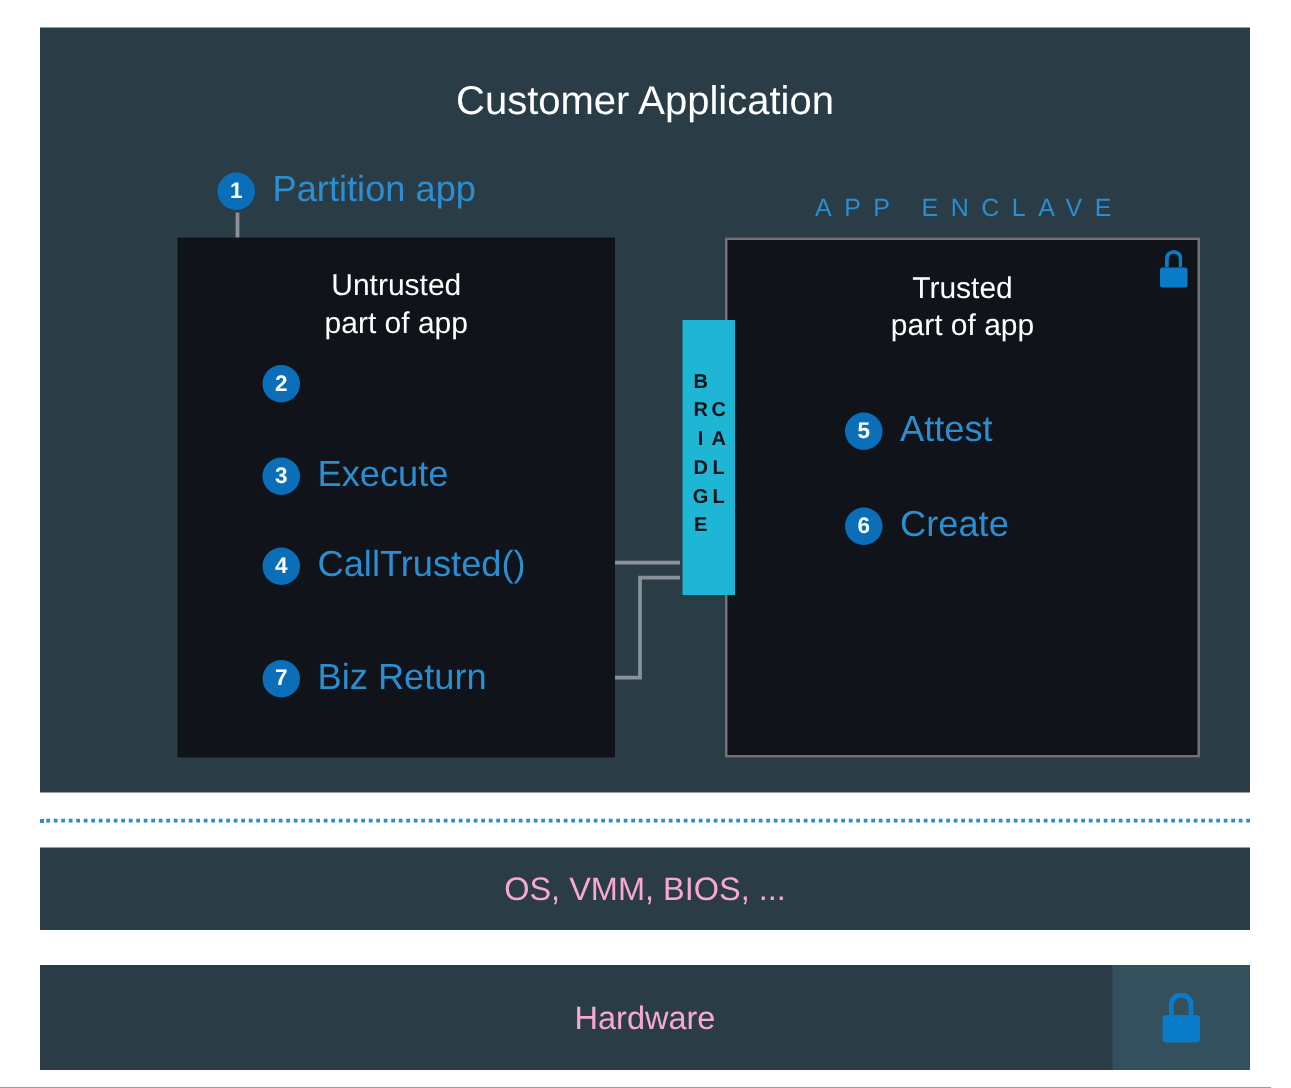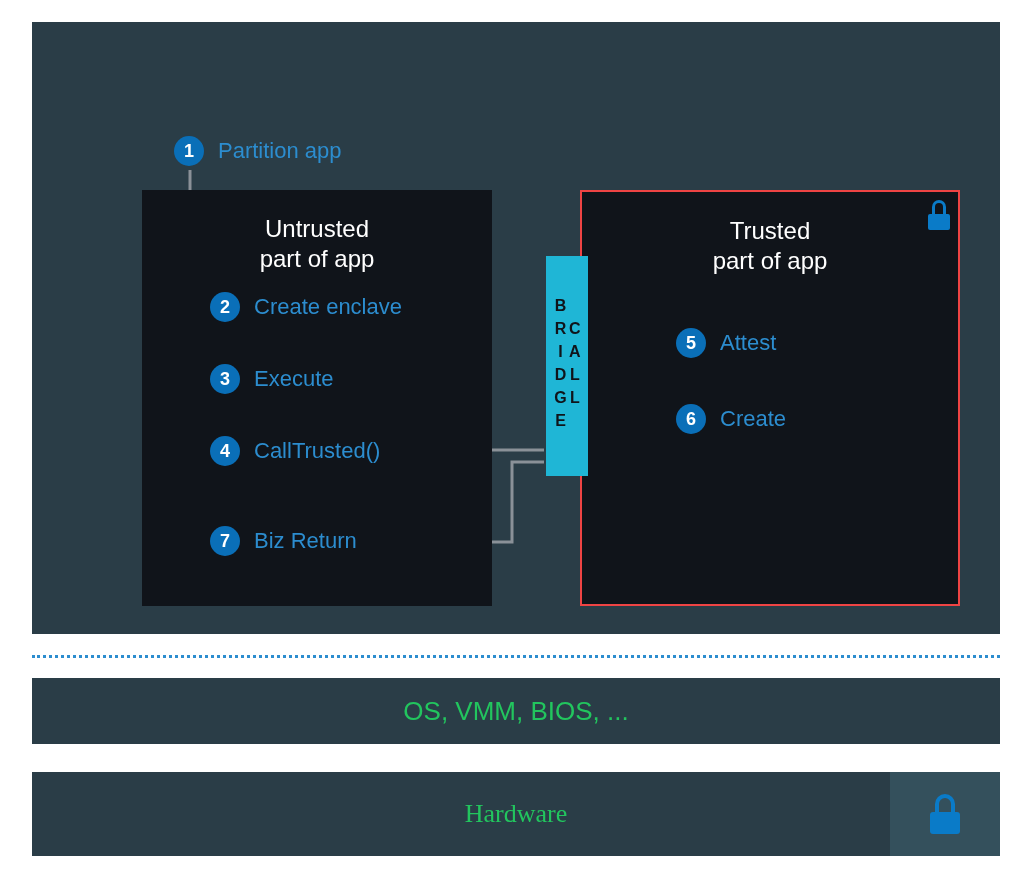--- a/index.html
+++ b/index.html
@@ -40,39 +40,39 @@
     color: #ffffff;
     font-size: 18px;
     font-weight: 600;
     display: flex;
     align-items: center;
     justify-content: center;
     flex-shrink: 0;
   }
   .step-label {
     color: #2c8dcf;
-    font-size: 22px;
+    font-size: 29px;
     font-weight: 400;
   }
   .box {
     position: absolute;
     background: #10141a;
   }
   .untrusted-box {
     left: 110px;
     top: 168px;
     width: 350px;
     height: 416px;
   }
   .trusted-box {
     left: 548px;
     top: 168px;
     width: 380px;
     height: 416px;
-    border: 2px solid #ef4444;
+    border: 2px solid #737373;
   }
   .box-title {
     color: #ffffff;
     font-size: 24px;
     font-weight: 400;
     text-align: center;
     line-height: 1.25;
     padding-top: 24px;
   }
   .enclave-label {
@@ -128,28 +128,28 @@
     top: 655px;
     width: 968px;
     border-top: 3px dotted #2c8dcf;
   }
   .bar {
     position: absolute;
     left: 32px;
     width: 968px;
     height: 66px;
     background: #2a3d47;
-    color: #22c55e;
+    color: #f9a8d4;
     font-size: 26px;
     display: flex;
     align-items: center;
     justify-content: center;
   }
   .os-bar { top: 678px; }
-  .hw-bar { top: 772px; height: 84px; font-family: Liberation Serif, serif; }
+  .hw-bar { top: 772px; height: 84px; }
   .hw-lock-zone {
     position: absolute;
     right: 0;
     top: 0;
     width: 110px;
     height: 84px;
     background: #34505c;
     display: flex;
     align-items: center;
     justify-content: center;
@@ -174,20 +174,21 @@
     width: 968px;
     height: 612px;
     pointer-events: none;
   }
 </style>
 </head>
 <body>
 
 <div class="main-container">
 
+  <div class="title">Customer Application</div>
 
   <svg class="arrows">
     <defs>
       <marker id="ah" markerWidth="10" markerHeight="10" refX="6" refY="3" orient="auto">
         <path d="M0,0 L7,3 L0,6 Z" fill="#8a9198"></path>
       </marker>
     </defs>
 
     <line x1="158" y1="148" x2="158" y2="268" stroke="#8a9198" stroke-width="3" marker-end="url(#ah)"></line>
 
@@ -209,35 +210,35 @@
     <div class="step-label">Partition app</div>
   </div>
 
   <div class="box untrusted-box">
     <div class="box-title">
       <span>Untrusted</span><br>
       <span>part of app</span>
     </div>
   </div>
 
+  <div class="enclave-label">APP ENCLAVE</div>
 
   <div class="box trusted-box">
     <div class="box-title">
       <span>Trusted</span><br>
       <span>part of app</span>
     </div>
     <div class="lock-icon" style="right:8px; top:8px;">
       <div class="shackle"></div>
         <div class="body"></div>
     </div>
   </div>
 
   <div class="step-item" style="left:178px; top:270px;">
     <div class="step-num">2</div>
-    <div class="step-label">Create enclave</div>
   </div>
   <div class="step-item" style="left:178px; top:342px;">
     <div class="step-num">3</div>
     <div class="step-label">Execute</div>
   </div>
   <div class="step-item" style="left:178px; top:414px;">
     <div class="step-num">4</div>
     <div class="step-label">CallTrusted()</div>
   </div>
   <div class="step-item" style="left:178px; top:504px;">

